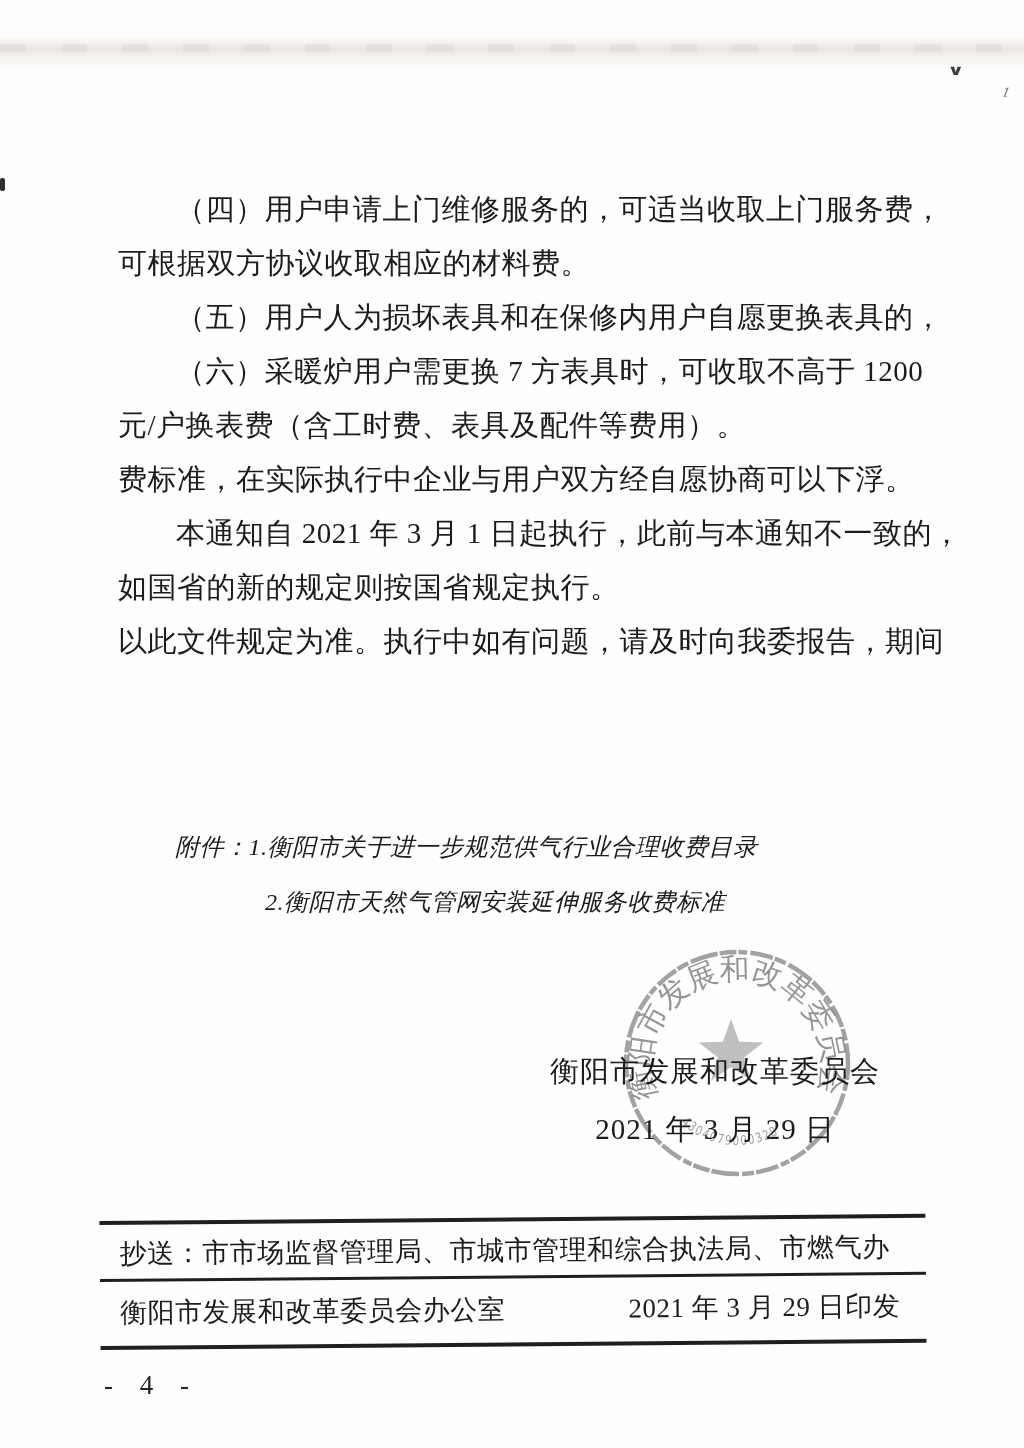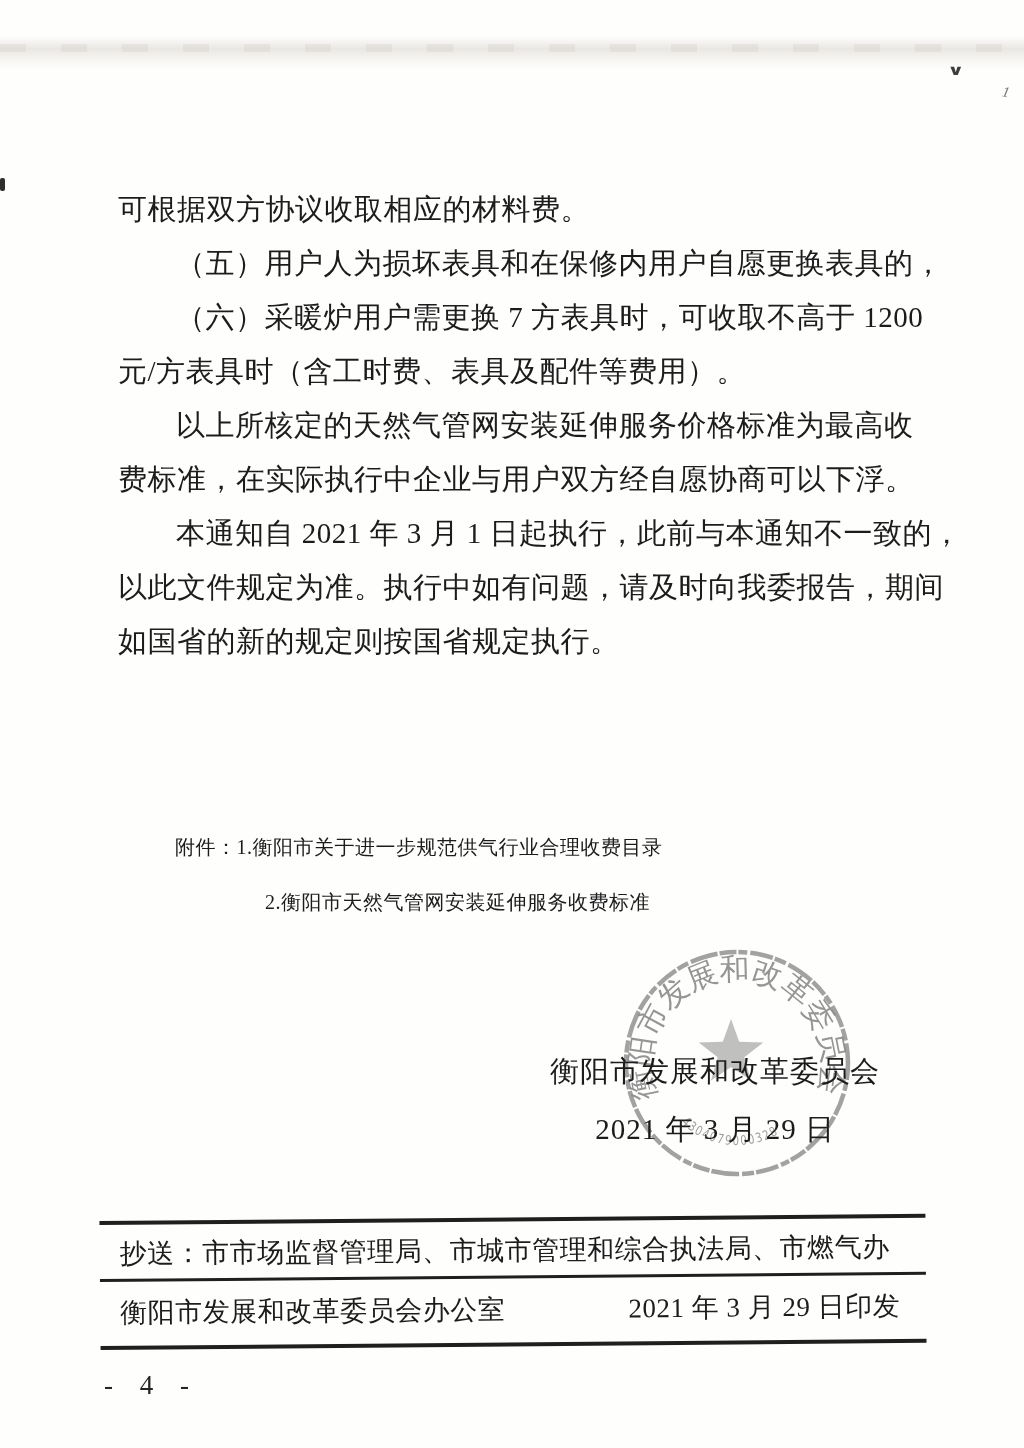--- a/index.html
+++ b/index.html
@@ -31,21 +31,21 @@
   .mark-v { position:absolute; left:950px; top:62px; font-size:14px; font-weight:bold;
             color:#3c3c3c; transform:scaleX(1.5); }
   .mark-tick { position:absolute; left:1002px; top:84px; font-size:15px; color:#7a7a7a;
                font-style:italic; transform:rotate(12deg); }
   
   .body-text { position:absolute; left:118px; top:182px; width:815px;
                font-size:29px; letter-spacing:0.5px; }
   .line { height:54px; line-height:54px; white-space:nowrap; }
   .indent { text-indent:58px; }
   
-  .attachments { position:absolute; left:118px; top:820px; font-size:20px; letter-spacing:0.5px; }
+  .attachments { position:absolute; left:118px; top:820px; font-size:24px; letter-spacing:0.5px;font-style:italic; }
   .attachments .line { height:55px; line-height:55px; white-space:nowrap; }
   .att-first { text-indent:57px; }
   .att-second { padding-left:147px; }
   
   .seal { position:absolute; left:586px; top:912px; width:302px; height:302px; z-index:1; }
   .seal-ring { fill:none; stroke:#8d8d8d; stroke-width:4.5;
                stroke-dasharray:17 2 9 3 23 2 12 3 28 2; opacity:0.82; }
   .seal-star { fill:#9a9a9a; opacity:0.62; }
   .seal-text { font-size:30px; fill:#8a8a8a; opacity:0.9;
                font-family:"Liberation Serif","DejaVu Serif",serif; }
@@ -72,29 +72,29 @@
 
 <div class="page">
 
   <div class="scan-band"></div>
   <div class="scan-band-texture"></div>
   <div class="speck"></div>
   <div class="mark-v">∨</div>
   <div class="mark-tick">1</div>
 
   <div class="body-text">
+    <div class="line indent">（四）用户申请上门维修服务的，可适当收取上门服务费，</div>
     <div class="line">可根据双方协议收取相应的材料费。</div>
     <div class="line indent">（五）用户人为损坏表具和在保修内用户自愿更换表具的，</div>
     <div class="line indent">（六）采暖炉用户需更换 7 方表具时，可收取不高于 1200</div>
-    <div class="line">元/方表具时（含工时费、表具及配件等费用）。</div>
-    <div class="line indent">以上所核定的天然气管网安装延伸服务价格标准为最高收</div>
+    <div class="line">元/户换表费（含工时费、表具及配件等费用）。</div>
     <div class="line">费标准，在实际执行中企业与用户双方经自愿协商可以下浮。</div>
     <div class="line indent">本通知自 2021 年 3 月 1 日起执行，此前与本通知不一致的，</div>
+    <div class="line">如国省的新的规定则按国省规定执行。</div>
     <div class="line">以此文件规定为准。执行中如有问题，请及时向我委报告，期间</div>
-    <div class="line">如国省的新的规定则按国省规定执行。</div>
   </div>
 
   <div class="attachments">
     <div class="line att-first"><span>附件：</span><span>1.衡阳市关于进一步规范供气行业合理收费目录</span></div>
     <div class="line att-second"><span>2.衡阳市天然气管网安装延伸服务收费标准</span></div>
   </div>
 
   <svg class="seal" viewBox="-151 -151 302 302" xmlns="http://www.w3.org/2000/svg">
     <circle class="seal-ring" cx="0" cy="0" r="111"></circle>
     <polygon class="seal-star" points="-6,-44 2.2,-21.3 26.3,-20.5 7.3,-5.7 14,17.5 -6,4 -26,17.5 -19.3,-5.7 -38.3,-20.5 -14.2,-21.3"></polygon>

